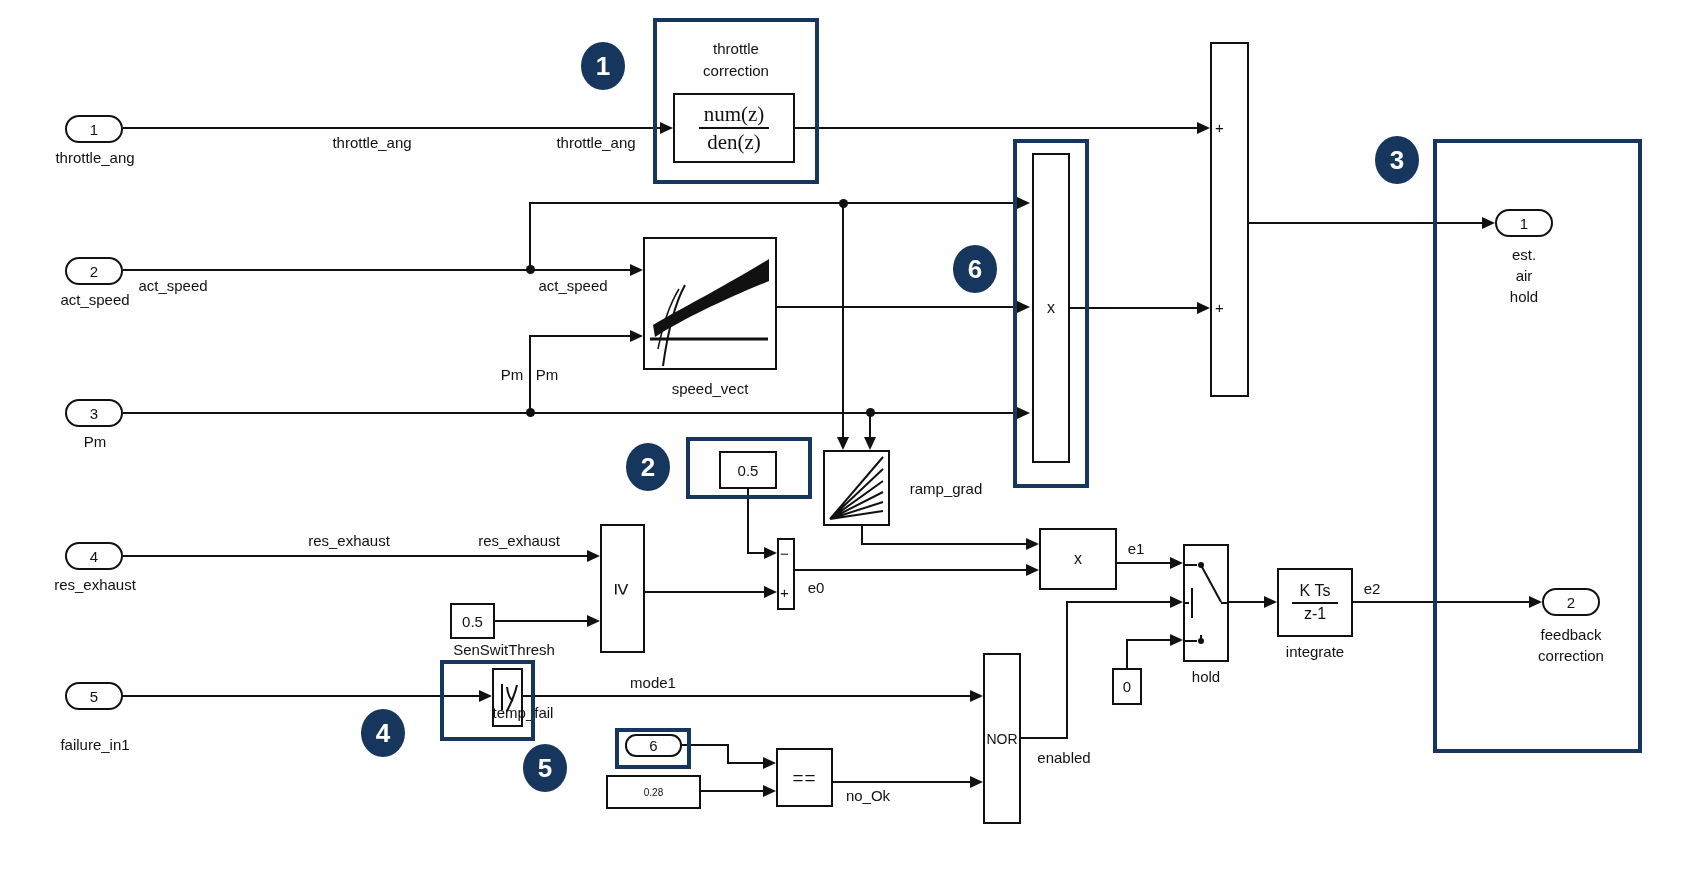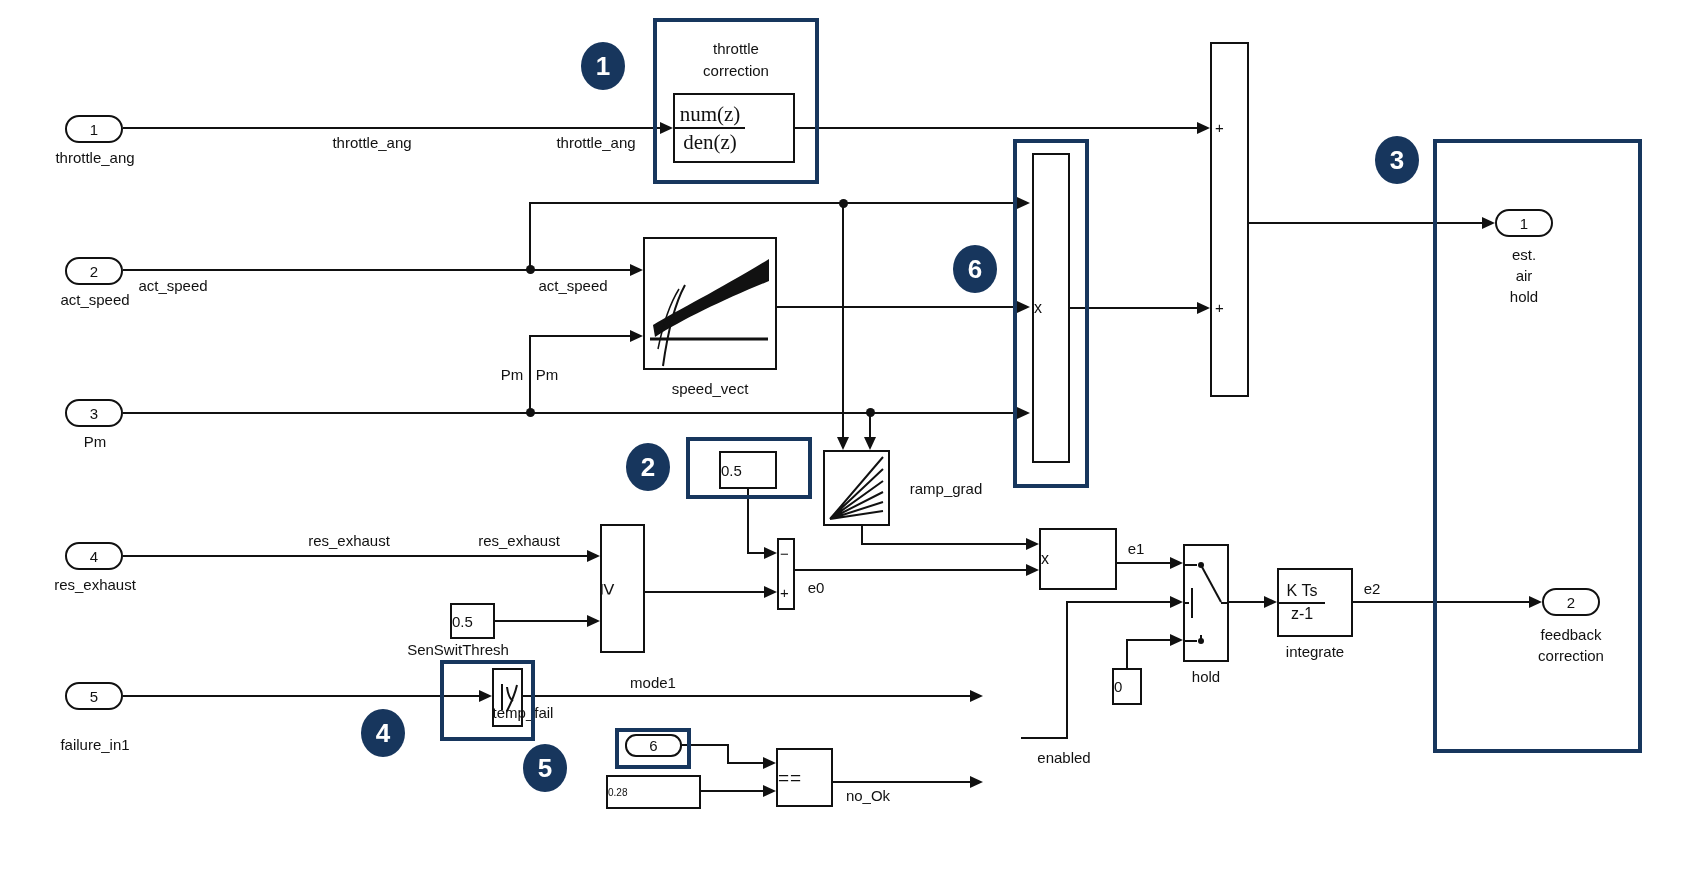--- a/index.html
+++ b/index.html
@@ -6,21 +6,21 @@
   #canvas{position:relative;width:1683px;height:892px;background:#fff;
           font-family:"Liberation Sans",sans-serif;color:#111;overflow:hidden}
   .lh,.lv{position:absolute;background:#111;z-index:8}
   .lh{height:2px}.lv{width:2px}
   .ar{position:absolute;width:0;height:0;border-top:6px solid transparent;
       border-bottom:6px solid transparent;border-left:13px solid #111;z-index:9}
   .ad{position:absolute;width:0;height:0;border-left:6px solid transparent;
       border-right:6px solid transparent;border-top:13px solid #111;z-index:9}
   .dot{position:absolute;width:9px;height:9px;border-radius:50%;background:#111;z-index:9}
   .blk{position:absolute;background:#fff;border:2px solid #111;box-sizing:border-box;
-       z-index:12;display:flex;align-items:center;justify-content:flex-start;font-size:16px}
+       z-index:12;display:flex;align-items:center;justify-content:center;font-size:16px}
   .oval{position:absolute;background:#fff;border:2px solid #111;border-radius:14px;
         box-sizing:border-box;z-index:12;display:flex;align-items:center;justify-content:center;
         font-size:15px}
   .lbl{position:absolute;font-size:15px;white-space:nowrap;transform:translateX(-50%);z-index:15}
   .navybox{position:absolute;border:4px solid #17365d;box-sizing:border-box;z-index:20;pointer-events:none}
   .badge{position:absolute;width:44px;height:48px;border-radius:50%;background:#17365d;
          color:#fff;font-weight:bold;font-size:26px;text-align:center;line-height:48px;z-index:30}
   .frac{display:flex;flex-direction:column;align-items:center;line-height:1.15}
   .frac .bar{height:2px;background:#111;width:100%;margin:1px 0}
   .serif{font-family:"Liberation Serif",serif;font-size:21px}
@@ -224,21 +224,21 @@
     </div>
   <div class="blk" style="left:1277px;top:568px;width:76px;height:69px">
     <div class="frac" style="font-size:16px">
       <span>K Ts</span>
       <span class="bar" style="width:46px"></span>
       <span>z-1</span>
     </div>
   </div>
   <div class="lbl" style="left:1315px;top:643px">integrate</div>
 
-  <div class="lbl" style="left:458px;top:641px">SenSwitThresh</div>
+  <div class="lbl" style="left:504px;top:641px">SenSwitThresh</div>
   <div class="blk" style="left:492px;top:668px;width:31px;height:59px">
     <svg width="27" height="55" viewBox="0 0 27 55">
       <path d="M8,14 L8,40" stroke="#111" stroke-width="2" fill="none"></path>
       <path d="M13,17 C14,25 16,29 19,31" stroke="#111" stroke-width="2" fill="none"></path>
       <path d="M23,15 C21,24 18,31 13,41" stroke="#111" stroke-width="2" fill="none"></path>
     </svg>
   </div>
   <div class="navybox" style="left:440px;top:660px;width:95px;height:81px"></div>
   <div class="badge" style="left:361px;top:709px">4</div>
 
@@ -246,20 +246,23 @@
   <div class="oval" style="left:625px;top:734px;width:57px;height:23px;border-radius:11px">
       <span>6</span>
     </div>
   <div class="navybox" style="left:615px;top:728px;width:76px;height:41px"></div>
   <div class="badge" style="left:523px;top:744px">5</div>
   <div class="blk" style="left:606px;top:775px;width:95px;height:34px;font-size:10px">
       <span>0.28</span>
     </div>
   <div class="blk" style="left:776px;top:748px;width:57px;height:59px;font-size:19px;letter-spacing:1px">
       <span>==</span>
+    </div>
+  <div class="blk" style="left:983px;top:653px;width:38px;height:171px;font-size:14px">
+      <span>NOR</span>
     </div>
 
   <div class="lbl" style="left:372px;top:134px">throttle_ang</div>
   <div class="lbl" style="left:596px;top:134px">throttle_ang</div>
   <div class="lbl" style="left:173px;top:277px">act_speed</div>
   <div class="lbl" style="left:573px;top:277px">act_speed</div>
   <div class="lbl" style="left:512px;top:366px">Pm</div>
   <div class="lbl" style="left:547px;top:366px">Pm</div>
   <div class="lbl" style="left:349px;top:532px">res_exhaust</div>
   <div class="lbl" style="left:519px;top:532px">res_exhaust</div>

